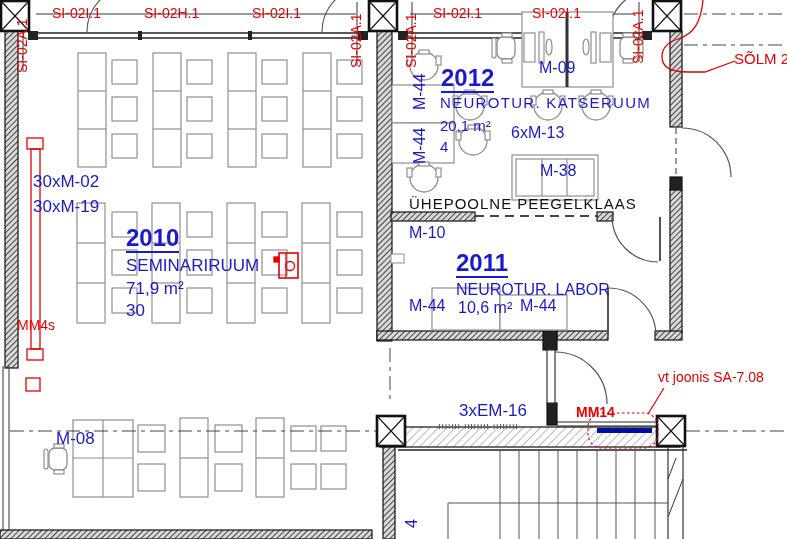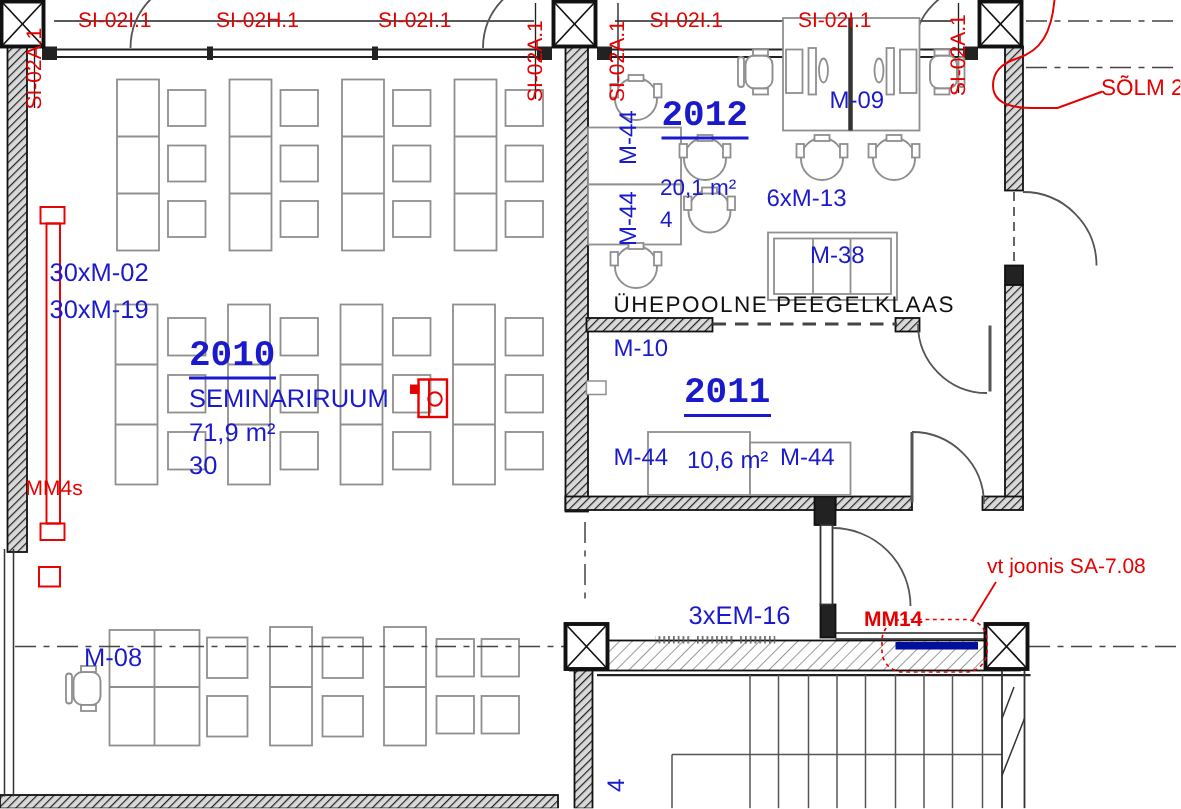--- a/index.html
+++ b/index.html
@@ -4,21 +4,21 @@
 <style>
   html,body{margin:0;padding:0;background:#fff;}
   #plan{position:relative;width:787px;height:539px;overflow:hidden;background:#fff;
         font-family:"Liberation Sans",sans-serif;}
   svg{position:absolute;left:0;top:0;}
   .lbl{position:absolute;white-space:nowrap;line-height:1;font-family:"Liberation Sans",sans-serif;}
   .red{color:#e60000;font-size:14px;}
   .blue{color:#1a1acc;font-size:16px;}
   .blk{color:#111;font-size:15px;letter-spacing:1px;}
   .vert{transform:rotate(-90deg);transform-origin:0 0;}
-  .num{font-weight:bold;font-size:24px;color:#1a1acc;border-bottom:2px solid #1a1acc;padding-bottom:1px;font-family:Liberation Mono, monospace;}
+  .num{font-weight:bold;font-size:24px;color:#1a1acc;border-bottom:2px solid #1a1acc;padding-bottom:1px;}
   .small{font-size:15px;}
   .big{font-size:17px;}
 </style>
 </head>
 <body>
 
 <div id="plan">
 
 <svg width="787" height="539" viewBox="0 0 787 539">
   <defs>
@@ -302,31 +302,33 @@
 <div class="lbl red" style="left:658px;top:370px">vt joonis SA-7.08</div>
 
 <div class="lbl blue big" style="left:33px;top:173px">30xM-02</div>
 <div class="lbl blue big" style="left:33px;top:198px">30xM-19</div>
 <div class="lbl num" style="left:126px;top:226px">2010</div>
 <div class="lbl blue big" style="left:126px;top:257px">SEMINARIRUUM</div>
 <div class="lbl blue big" style="left:126px;top:280px">71,9 m²</div>
 <div class="lbl blue big" style="left:126px;top:302px">30</div>
 
 <div class="lbl num" style="left:441px;top:66px">2012</div>
+<div class="lbl blue small" style="left:440px;top:95px;letter-spacing:1.3px">NEUROTUR. KATSERUUM</div>
 <div class="lbl blue small" style="left:440px;top:118px">20,1 m²</div>
 <div class="lbl blue small" style="left:440px;top:139px">4</div>
 <div class="lbl blue" style="left:511px;top:125px">6xM-13</div>
-<div class="lbl blue" style="left:553px;top:60px">M-09</div>
+<div class="lbl blue" style="left:539px;top:60px">M-09</div>
 <div class="lbl blue" style="left:540px;top:163px">M-38</div>
 <div class="lbl blue vert" style="left:412px;top:164px">M-44</div>
 <div class="lbl blue vert" style="left:412px;top:110px">M-44</div>
 <div class="lbl blk" style="left:409px;top:196px">ÜHEPOOLNE PEEGELKLAAS</div>
 
 <div class="lbl blue" style="left:409px;top:225px">M-10</div>
 <div class="lbl num" style="left:456px;top:251px">2011</div>
+<div class="lbl blue" style="left:456px;top:282px">NEUROTUR. LABOR</div>
 <div class="lbl blue" style="left:409px;top:298px">M-44</div>
 <div class="lbl blue" style="left:458px;top:300px">10,6 m²</div>
 <div class="lbl blue" style="left:520px;top:298px">M-44</div>
 
 <div class="lbl blue big" style="left:459px;top:402px">3xEM-16</div>
 <div class="lbl blue big" style="left:56px;top:430px">M-08</div>
 <div class="lbl blue vert" style="left:404px;top:528px">4</div>
 
 </div>
 

